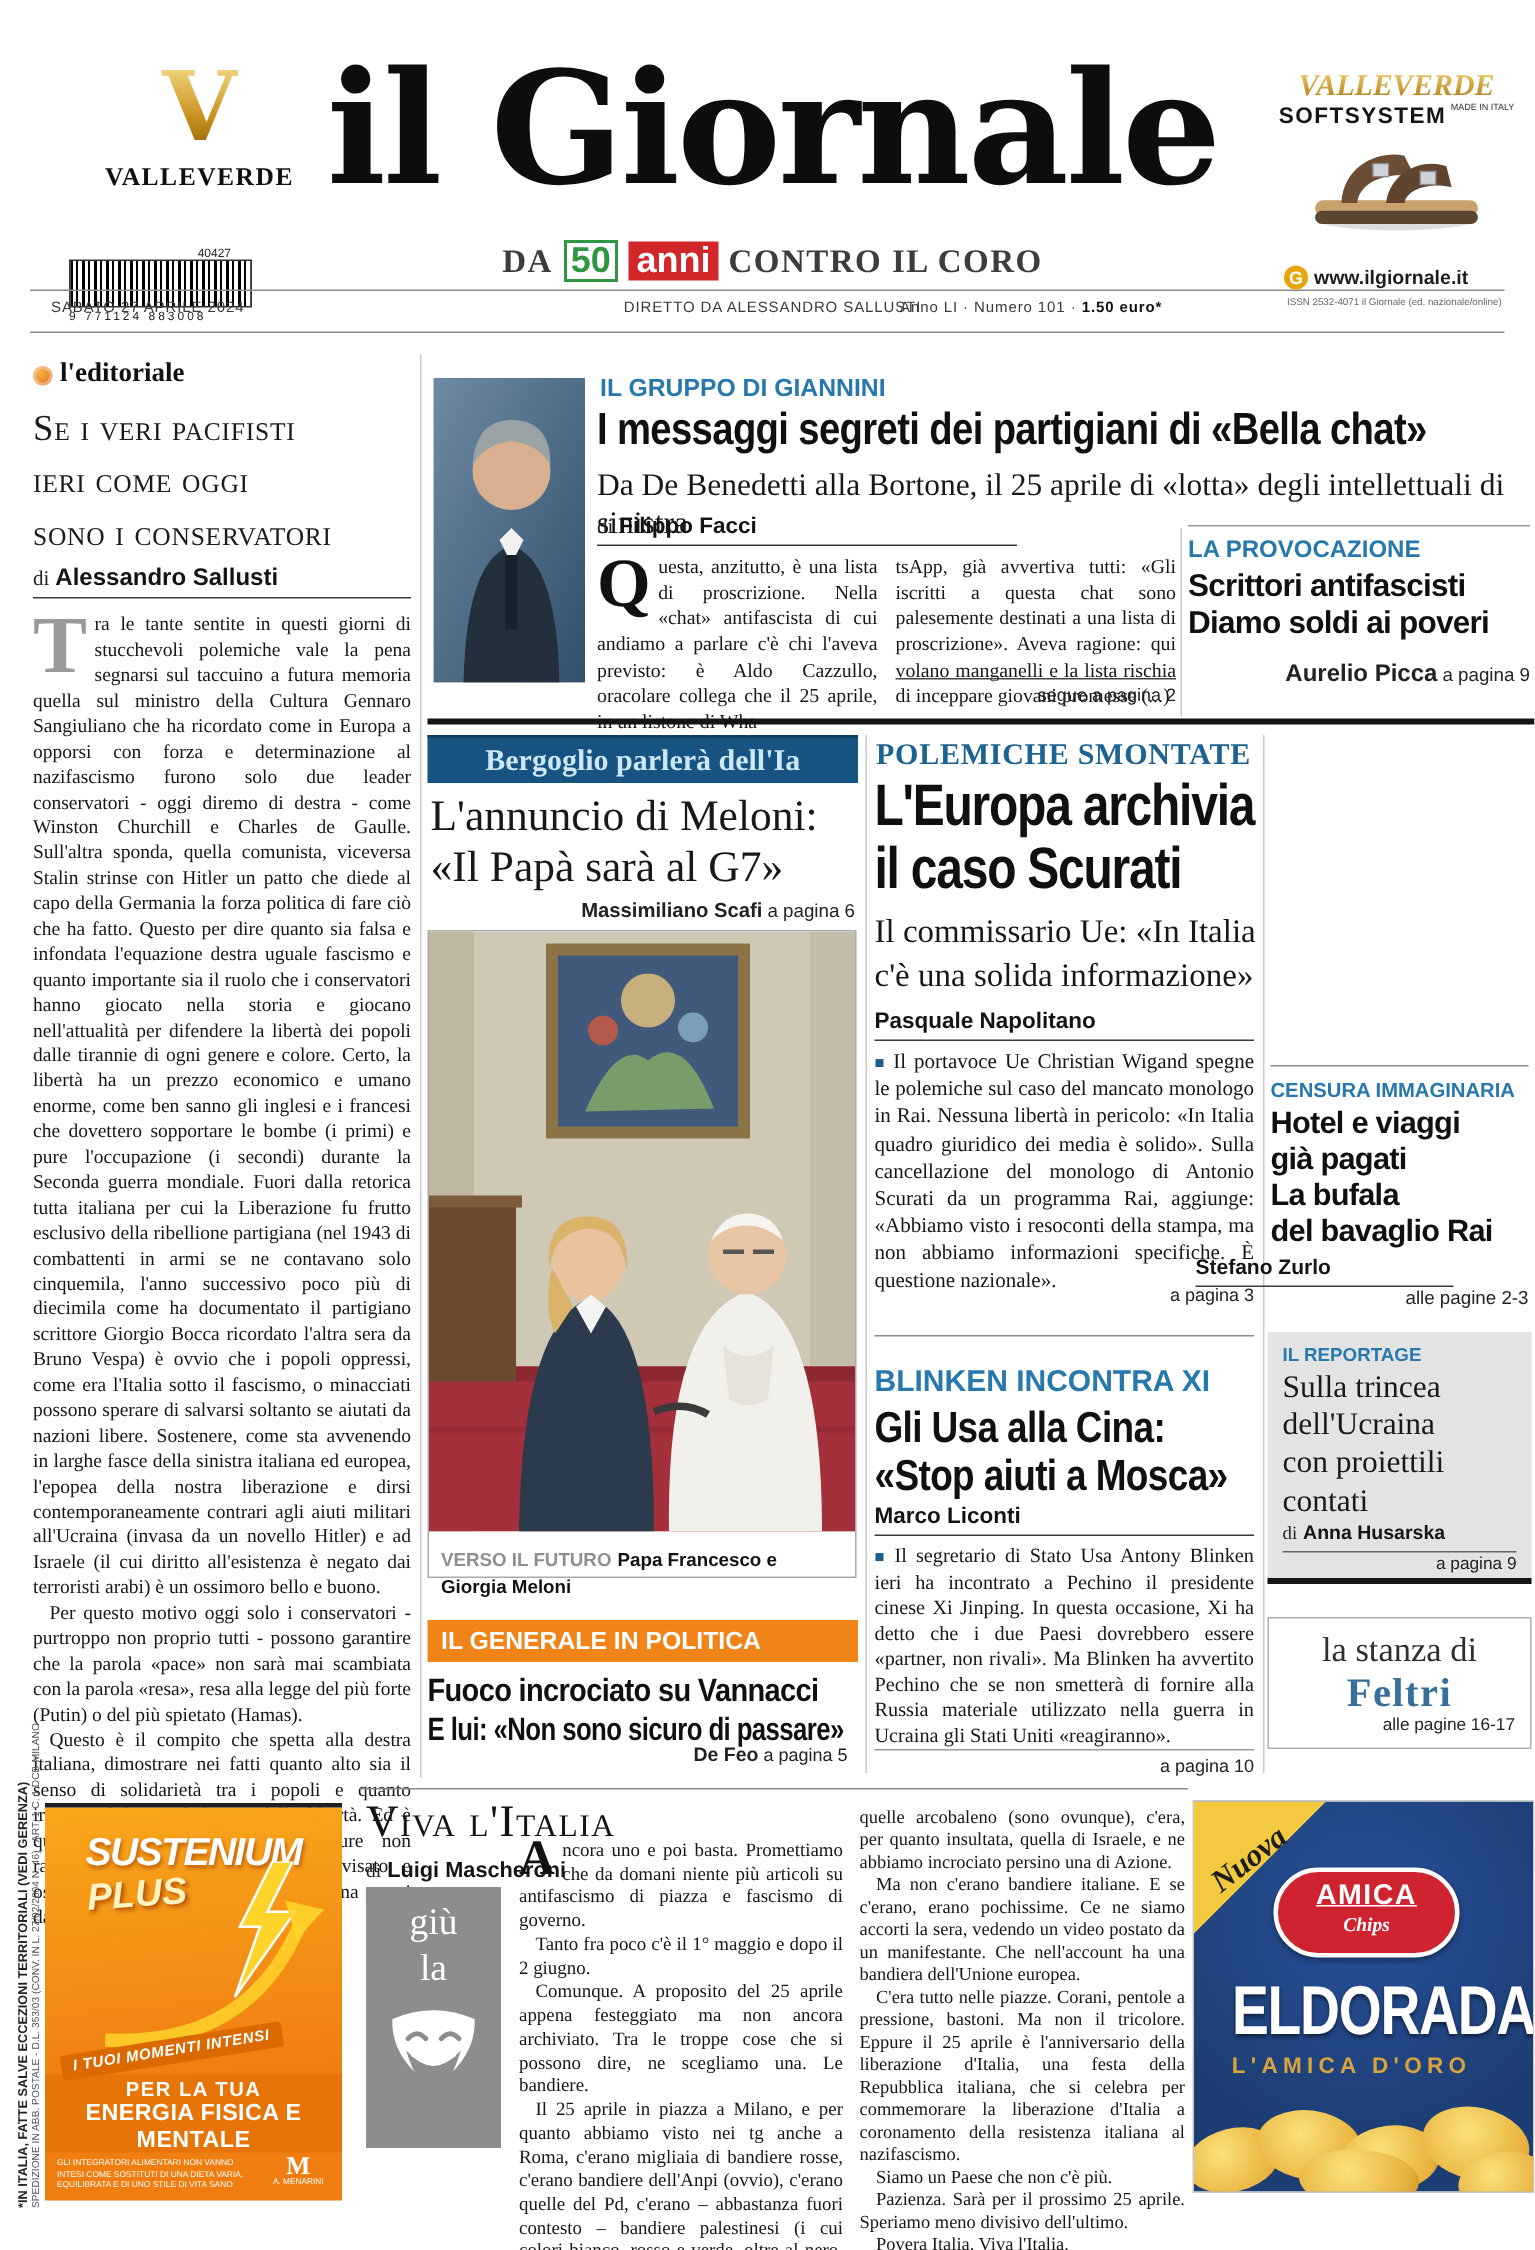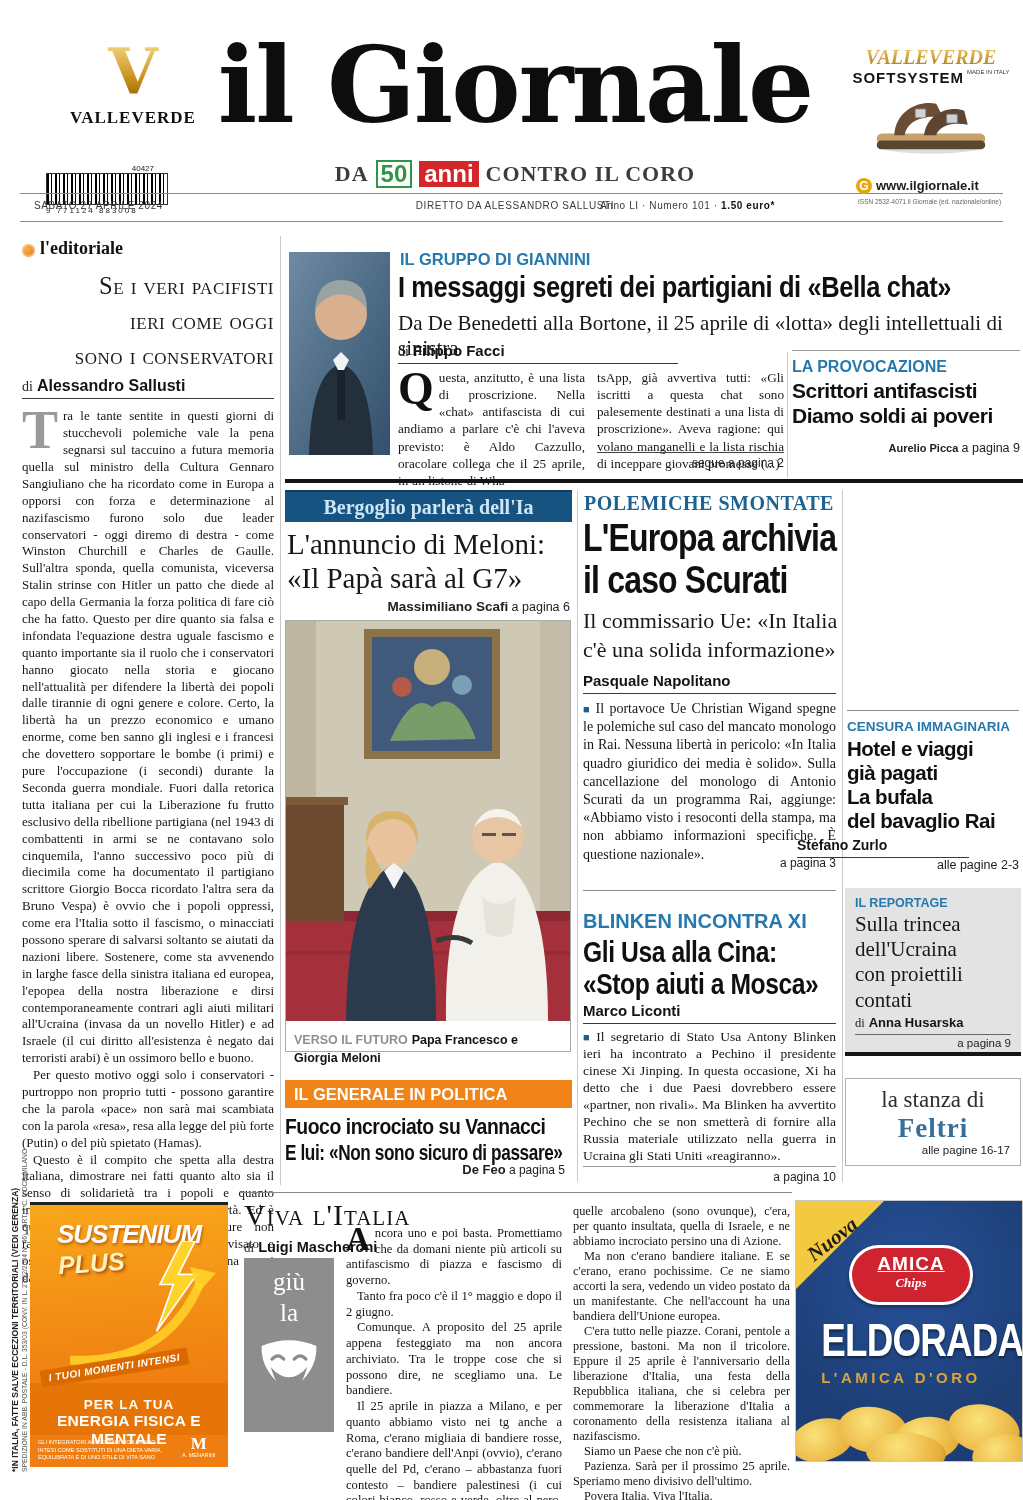--- a/index.html
+++ b/index.html
@@ -63,21 +63,21 @@
   .dc-ed{font-size:54px;line-height:44px;color:#9a9a9a;}
   .dc-q{font-size:46px;line-height:40px;color:#111;}
   .dc-a{font-size:33px;line-height:27px;color:#111;}
   .bullet-sq{color:#1d5e8c;font-size:11px;margin-right:4px;}
 
   .ed-bullet{display:inline-block;width:13px;height:13px;border-radius:50%;
              background:radial-gradient(circle at 35% 35%,#f6b24a,#e06a10);vertical-align:middle;margin-right:5px;
              box-shadow:inset 0 0 0 2px rgba(255,255,255,.35);}
   .ed-label{font-family:"Liberation Serif",serif;font-weight:bold;font-size:18px;color:#101010;}
   .ed-title-line{font-family:"Liberation Serif",serif;font-variant:small-caps;font-size:24.5px;
-                 line-height:1.42;letter-spacing:.5px;color:#1b1b1b;text-align:right;}
+                 line-height:1.42;letter-spacing:.5px;color:#1b1b1b;}
 
   .banner-blue{background:var(--bannerblue);color:var(--bannertext);
                font-family:"Liberation Serif",serif;font-weight:bold;font-size:20px;
                text-align:center;line-height:30px;border-top:2px solid #10405f;}
   .banner-orange{background:var(--orange);color:#fff;font-family:"Liberation Sans",sans-serif;
                  font-weight:bold;font-size:16.5px;line-height:28px;padding-left:9px;}
   .caption-label{color:#8f8f8f;font:bold 12.5px "Liberation Sans",sans-serif;}
   .caption-text{color:#121212;font:bold 12.5px "Liberation Sans",sans-serif;}
 
   .graybox{background:var(--graybox);border-bottom:4px solid #151515;}
@@ -240,21 +240,21 @@
 <div class="abs pageref" style="left:597px;top:452px;width:187px;border-top:1px solid #444;padding-top:3px;">segue a pagina 2</div>
 
 <div class="abs vdiv" style="left:787px;top:352px;height:126px;"></div>
 <div class="abs" style="left:792px;top:350px;width:228px;border-top:1px solid #999;">
   <div class="kicker" style="font-size:16px;margin-top:7px;">LA PROVOCAZIONE</div>
   <div class="hl-sans" style="font-size:21px;line-height:1.18;margin-top:3px;">
     <div>Scrittori antifascisti</div>
     <div>Diamo soldi ai poveri</div>
   </div>
   <div class="pageref" style="margin-top:12px;">
-    <span style="font-weight:bold;font-size:11px;">Aurelio Picca</span>
+    <span style="font-weight:bold;font-size:16px;">Aurelio Picca</span>
     <span style="font-size:12.5px;">a pagina 9</span>
   </div>
 </div>
 
 <div class="abs thickrule" style="left:285px;top:479px;width:738px;"></div>
 
 <div class="abs banner-blue" style="left:285px;top:490px;width:287px;height:30px;">Bergoglio parlerà dell'Ia</div>
 <div class="abs hl-serif" style="left:287px;top:528px;font-size:29px;line-height:1.17;">
   <div>L'annuncio di Meloni:</div>
   <div>«Il Papà sarà al G7»</div>
@@ -390,21 +390,21 @@
     <polygon points="38,0 12,52 28,52 8,108 56,40 34,40 54,0" fill="#ffd42a" stroke="#fff" stroke-width="2"></polygon>
   </svg>
   <svg class="abs" style="left:40px;top:60px;" width="150" height="100" viewBox="0 0 150 100">
     <path d="M0,95 Q95,100 130,18" stroke="#ffd42a" stroke-width="9" fill="none" opacity=".85"></path>
     <polygon points="120,2 146,8 128,28" fill="#ffd42a" opacity=".9"></polygon>
   </svg>
   <div class="abs" style="left:10px;top:152px;">
     <span class="sust-ribbon">I TUOI MOMENTI INTENSI</span>
   </div>
   <div class="abs sust-band" style="left:0;top:178px;width:198px;height:52px;">
-    <div class="sust-tag1" style="margin-top:14px;">PER LA TUA</div>
+    <div class="sust-tag1" style="margin-top:2px;">PER LA TUA</div>
     <div class="sust-tag2">ENERGIA FISICA E MENTALE</div>
   </div>
   <div class="abs sust-disc" style="left:8px;top:234px;width:132px;">GLI INTEGRATORI ALIMENTARI NON VANNO INTESI COME SOSTITUTI DI UNA DIETA VARIA, EQUILIBRATA E DI UNO STILE DI VITA SANO</div>
   <div class="abs" style="left:152px;top:230px;text-align:center;">
     <div class="menarini-m">M</div>
     <div class="menarini-t">A. MENARINI</div>
   </div>
 </div>
 
 <div class="abs rule" style="left:240px;top:1192px;width:552px;"></div>

